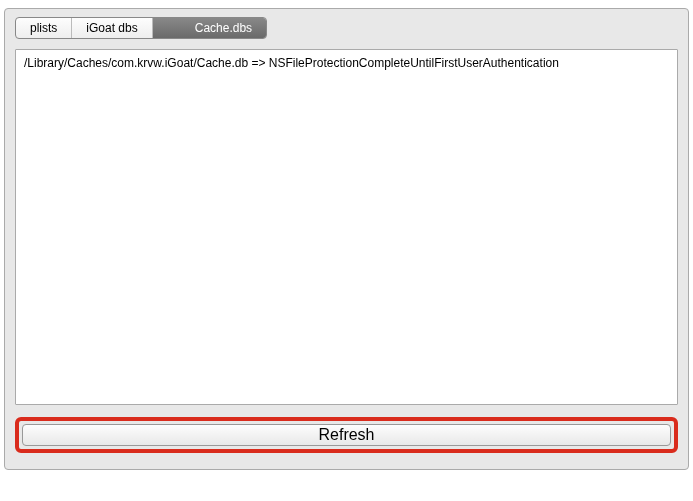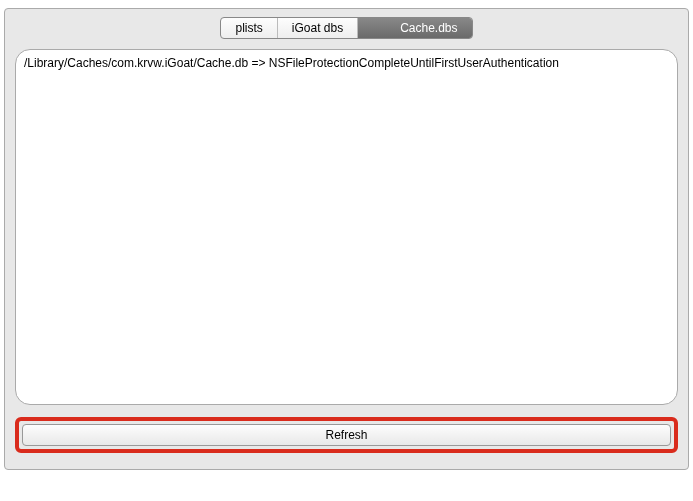--- a/index.html
+++ b/index.html
@@ -45,21 +45,20 @@
       border: 1px solid #aaa;
       border-radius: 4px;
       margin-top: 4px;
       background: #e8e8e8;
       padding: 8px 10px 12px 10px;
       height: 462px;
       position: relative;
     }
     .sub-tabs {
       display: flex;
-      justify-content: center;
       margin-bottom: 10px;
     }
     .sub-tabs-inner {
       display: flex;
       border: 1px solid #888;
       border-radius: 4px;
       overflow: hidden;
       background: linear-gradient(#fdfdfd, #eee);
       height: 22px;
     }
@@ -73,40 +72,40 @@
     }
     .sub-tab:last-child { border-right: none; }
     .sub-tab.active {
       background: linear-gradient(#888, #6a6a6a);
       color: #fff;
       padding-left: 42px;
     }
     .content-box {
       background: #fff;
       border: 1px solid #aaa;
-      border-radius: 15px;
+      border-radius: 1px;
       height: 356px;
       padding: 6px 8px;
       font-size: 12px;
       color: #000;
       overflow: auto;
     }
     .highlight-box {
       border: 4px solid #d92b1c;
       border-radius: 6px;
       padding: 3px;
       margin-top: 12px;
     }
     .refresh-btn {
       width: 100%;
       height: 22px;
       background: linear-gradient(#fdfdfd, #e8e8e8);
       border: 1px solid #999;
       border-radius: 4px;
-      font-size: 12px;
+      font-size: 16px;
       cursor: pointer;
       font-family: inherit;
     }
   </style>
 </head>
 <body>
 
 <div class="container">
 
   <div class="panel">

